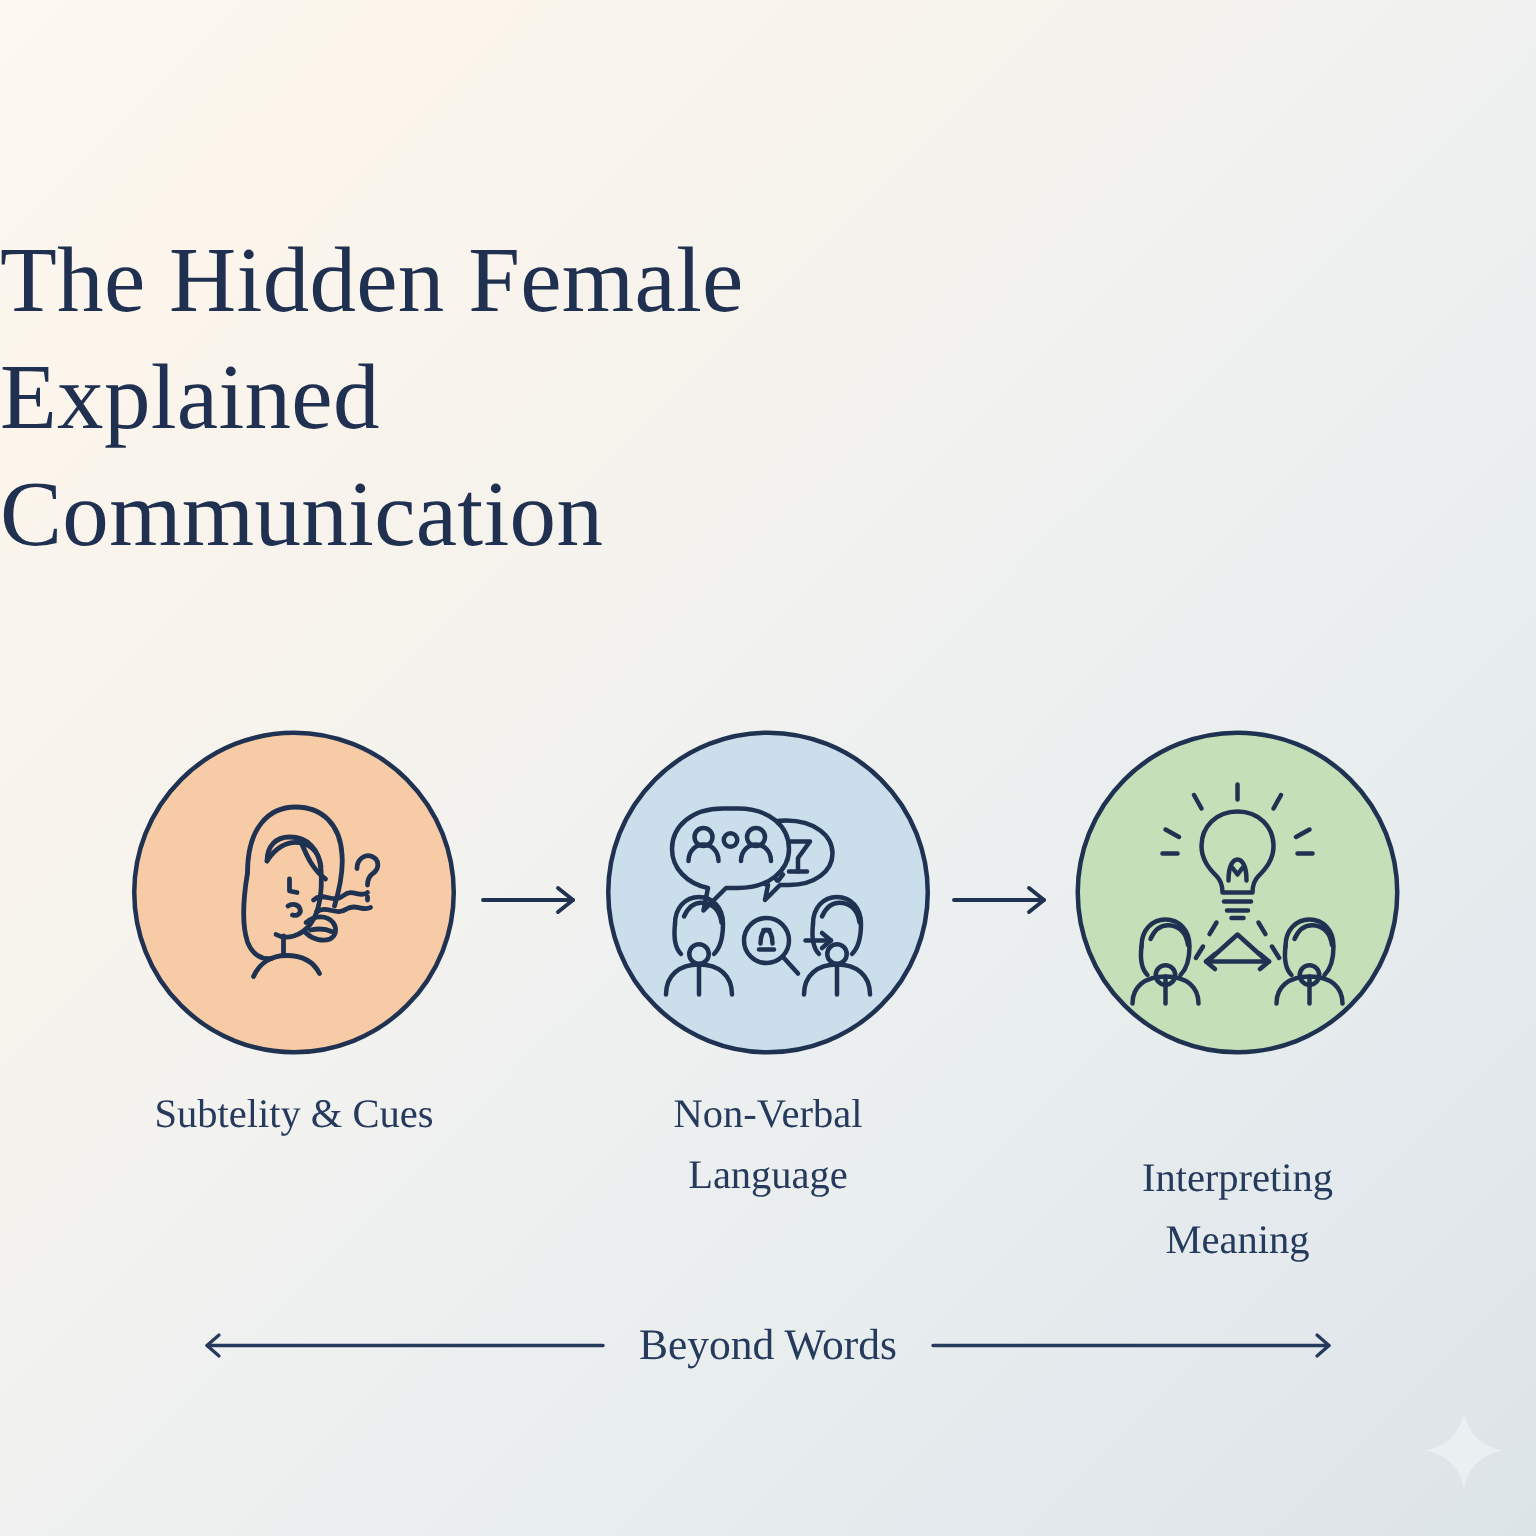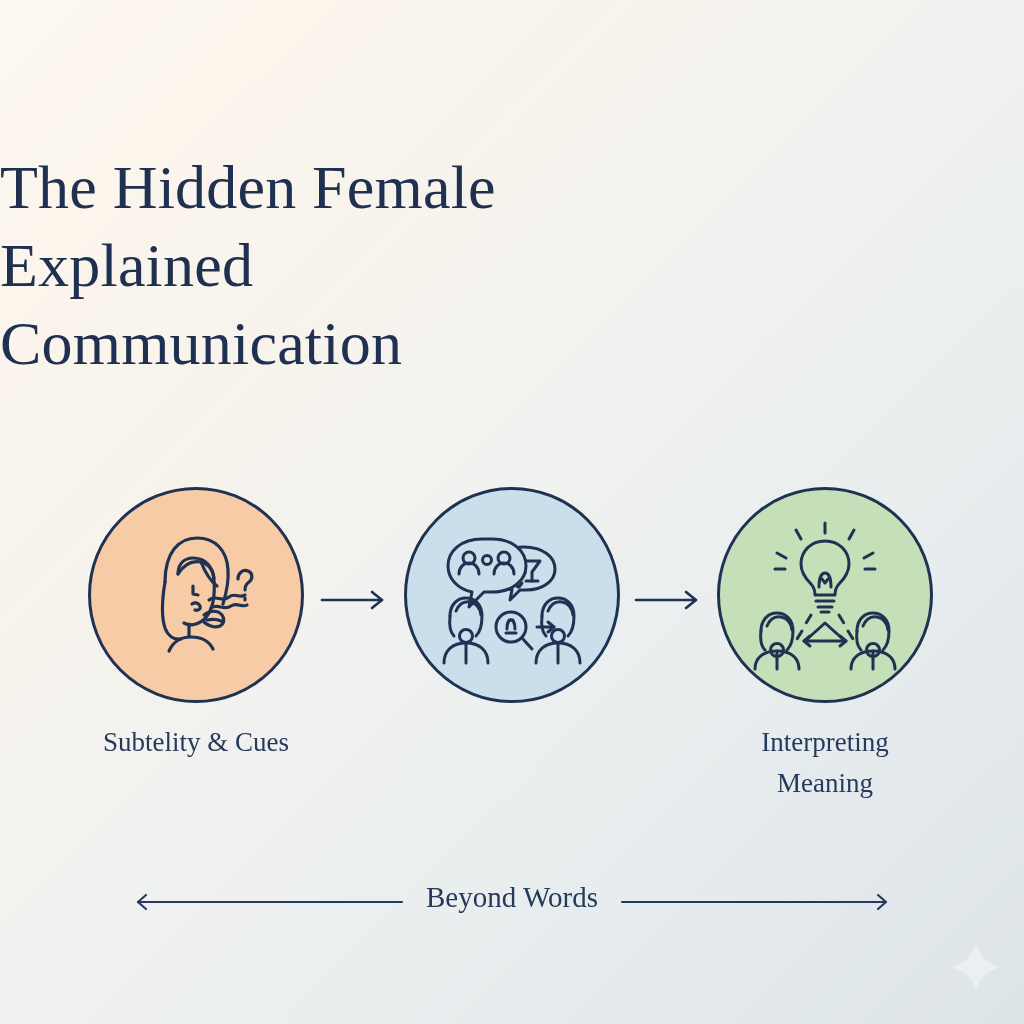--- a/index.html
+++ b/index.html
@@ -101,30 +101,30 @@
     top: 0;
     width: 300px;
     text-align: center;
     color: #253a5c;
     font-size: 27px;
     line-height: 41px;
   }
   .step-label span { display: block; }
   .label-1 { left: 46px; }
   .label-2 { left: 362px; }
-  .label-3 { left: 675px; }
+  .label-3 { left: 675px; margin-top: 43px; }
 
   
   .footer {
     position: absolute;
     top: 880px;
     left: 0;
     width: 1024px;
     display: flex;
-    align-items: flex-end;
+    align-items: center;
     justify-content: center;
     gap: 22px;
   }
   .footer-rule { flex: 0 0 auto; }
   .footer-text {
     color: #253a5c;
     font-size: 29px;
     line-height: 34px;
     white-space: nowrap;
   }
@@ -289,20 +289,24 @@
       <path d="M6 20 L66 20"></path>
       <path d="M56 12 L66 20 L56 28"></path>
     </svg>
   </div>
 
   <div class="labels-row">
     <div class="step-label label-1">
       <span>Subtelity &amp; Cues</span>
       <span></span>
     </div>
+    <div class="step-label label-2">
+      <span>Non-Verbal</span>
+      <span>Language</span>
+    </div>
     <div class="step-label label-3">
       <span>Interpreting</span>
       <span>Meaning</span>
     </div>
   </div>
 
   <div class="footer">
     <svg class="footer-rule" width="276" height="24" viewBox="0 0 276 24" fill="none" stroke="#253a5c" stroke-width="2.2" stroke-linecap="round" stroke-linejoin="round">
       <path d="M10 12 L274 12"></path>
       <path d="M18 5 L10 12 L18 19"></path>

